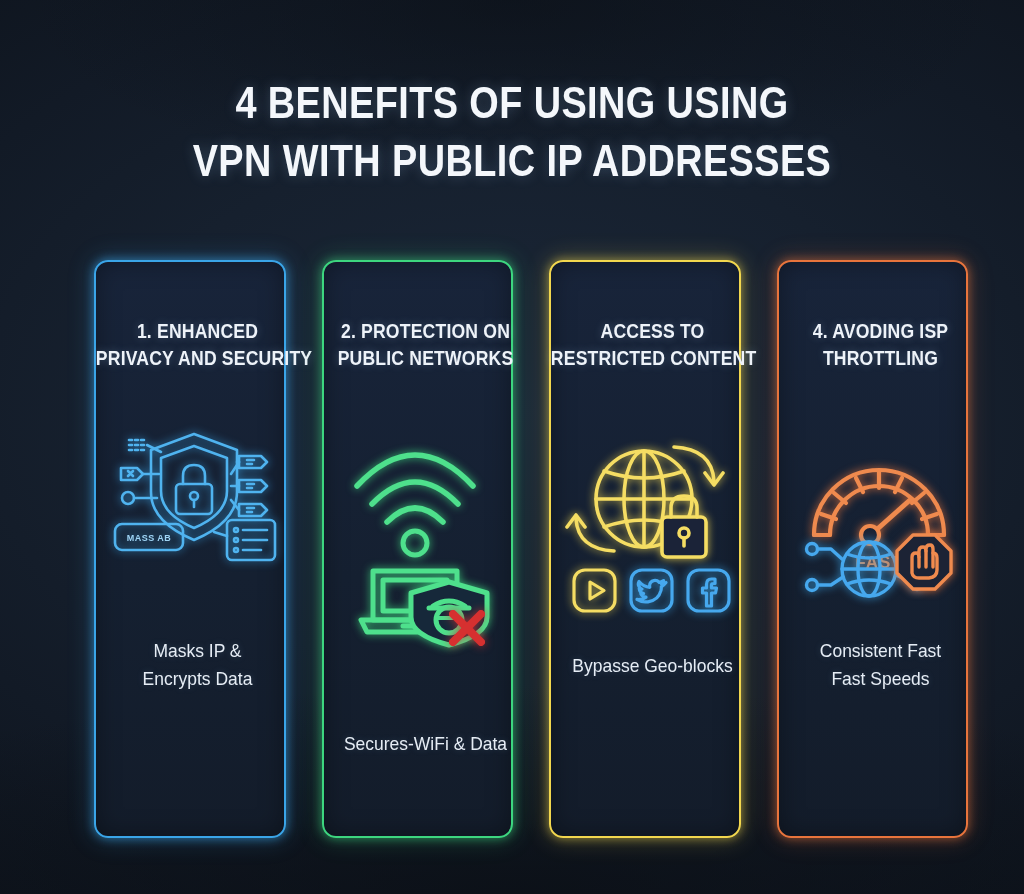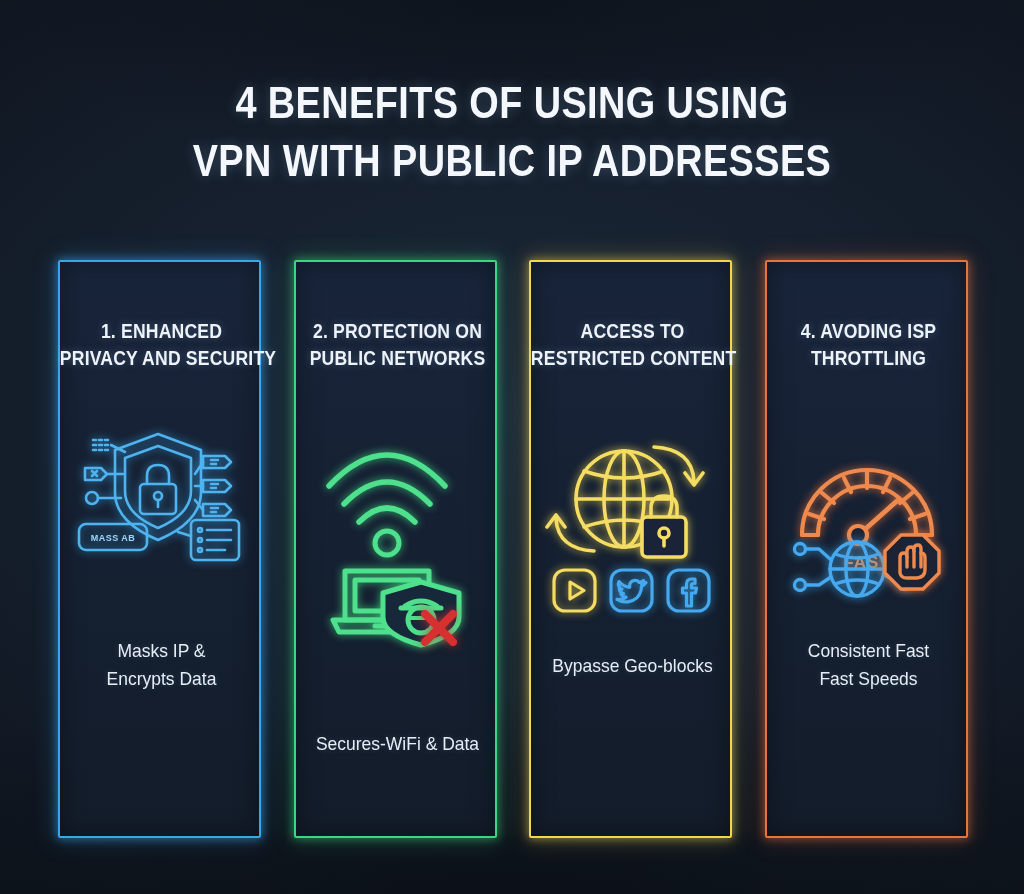--- a/index.html
+++ b/index.html
@@ -67,28 +67,29 @@
     width: 910px;
     height: 580px;
     display: flex;
     justify-content: space-between;
     z-index: 3;
   }
   .card {
     position: relative;
     width: 203px;
     height: 578px;
-    border-radius: 2px;
+    border-radius: 14px;
     border: 2.5px solid var(--c);
     background: linear-gradient(180deg, #18243a 0%, #152031 55%, #131c2a 100%);
     box-shadow:
       0 0 10px 1px var(--glow),
       0 0 24px 3px var(--glow2),
       inset 0 0 24px rgba(0,0,0,0.35);
     box-sizing: border-box;
+    margin-left: 36px;
   }
 
   
   .card-title {
     position: absolute;
     top: 56px;
     left: -14px;
     width: 231px;
     text-align: center;
     color: #eef3f9;

